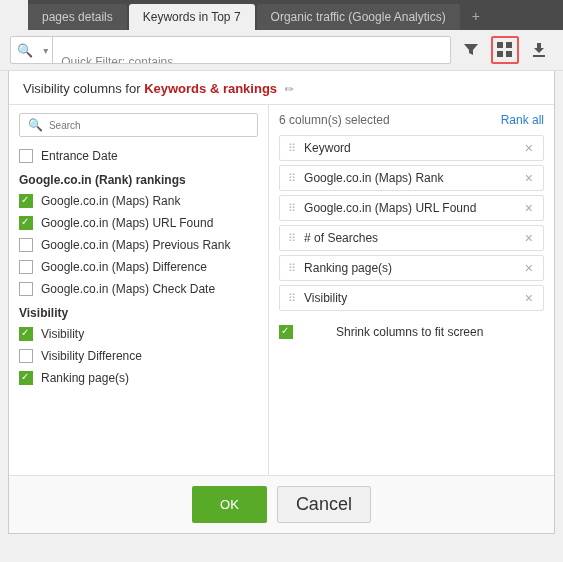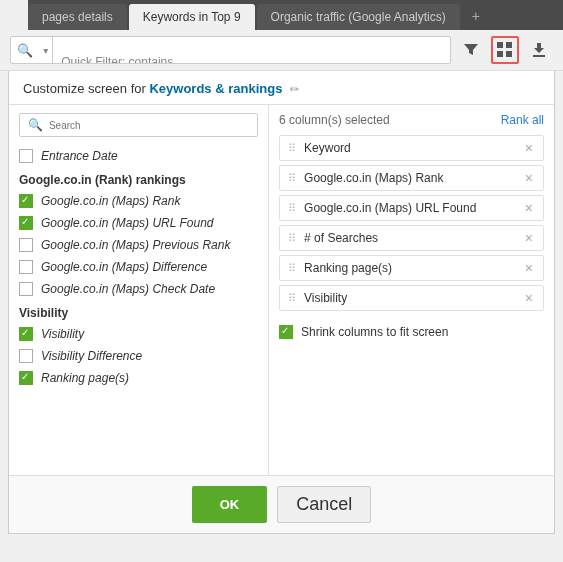--- a/index.html
+++ b/index.html
@@ -122,21 +122,21 @@
     .dialog-header {
       padding: 10px 14px 8px;
       border-bottom: 1px solid #e0e0e0;
       font-size: 13px;
       color: #333;
     }
     .dialog-header span.title {
       font-weight: normal;
     }
     .dialog-header span.highlight {
-      color: #0369a1;
+      color: #b91c1c;
       font-weight: bold;
     }
     .edit-icon {
       color: #888;
       font-size: 11px;
       margin-left: 4px;
       cursor: pointer;
     }
 
     
@@ -182,21 +182,20 @@
       cursor: pointer;
     }
     .checkbox-item input[type=checkbox] {
       margin-right: 8px;
       cursor: pointer;
     }
     .checkbox-item label {
       cursor: pointer;
       color: #333;
       font-size: 12px;
-      font-style: italic;
     }
     .group-label {
       padding: 6px 10px 3px;
       font-weight: bold;
       font-size: 12px;
       color: #333;
     }
 
     
     .right-panel {
@@ -249,20 +248,21 @@
       line-height: 1;
       padding: 0 2px;
     }
 
     
     .shrink-option {
       display: flex;
       align-items: center;
       margin-top: 10px;
       padding: 4px 0;
+      gap: 35px;
     }
     .shrink-option input[type=checkbox] {
       margin-right: 8px;
       cursor: pointer;
     }
     .shrink-option label {
       font-size: 12px;
       color: #333;
       cursor: pointer;
     }
@@ -277,21 +277,21 @@
       background: #f9f9f9;
     }
     .btn-ok {
       background: #5aaa2a;
       color: #fff;
       border: none;
       padding: 0 28px;
       border-radius: 2px;
       cursor: pointer;
       font-size: 13px;
-      font-weight: bold;
+      font-weight: normal;
     }
     .btn-cancel {
       background: #f0f0f0;
       color: #333;
       border: 1px solid #ccc;
       padding: 7px 18px;
       border-radius: 2px;
       cursor: pointer;
       font-size: 18px;
     }
@@ -322,21 +322,21 @@
     }
   </style>
 </head>
 <body>
 
 <div class="tab-bar">
   <div class="tab">
     <span>pages details</span>
   </div>
   <div class="tab active">
-    <span>Keywords in Top 9</span>
+    <span>Keywords in Top 7</span>
   </div>
   <div class="tab">
     <span>Organic traffic (Google Analytics)</span>
   </div>
   <div class="tab-add">
     <span>+</span>
   </div>
 </div>
 
 <div class="toolbar">
@@ -362,21 +362,21 @@
     <svg width="14" height="16" viewBox="0 0 14 16" fill="#555">
       <path d="M7 11L2 6h3V1h4v5h3L7 11z"></path>
       <rect x="1" y="13" width="12" height="2"></rect>
     </svg>
   </div>
 </div>
 
 <div class="dialog">
 
   <div class="dialog-header">
-    <span class="title">Customize screen for </span><span class="highlight">Keywords &amp; rankings</span>
+    <span class="title">Visibility columns for </span><span class="highlight">Keywords &amp; rankings</span>
     <span class="edit-icon">✏</span>
   </div>
 
   <div class="dialog-body">
 
     <div class="left-panel">
       <div class="search-box">
         <span class="search-mag">🔍</span>
         <input type="text" placeholder="Search" style="">
       </div>

